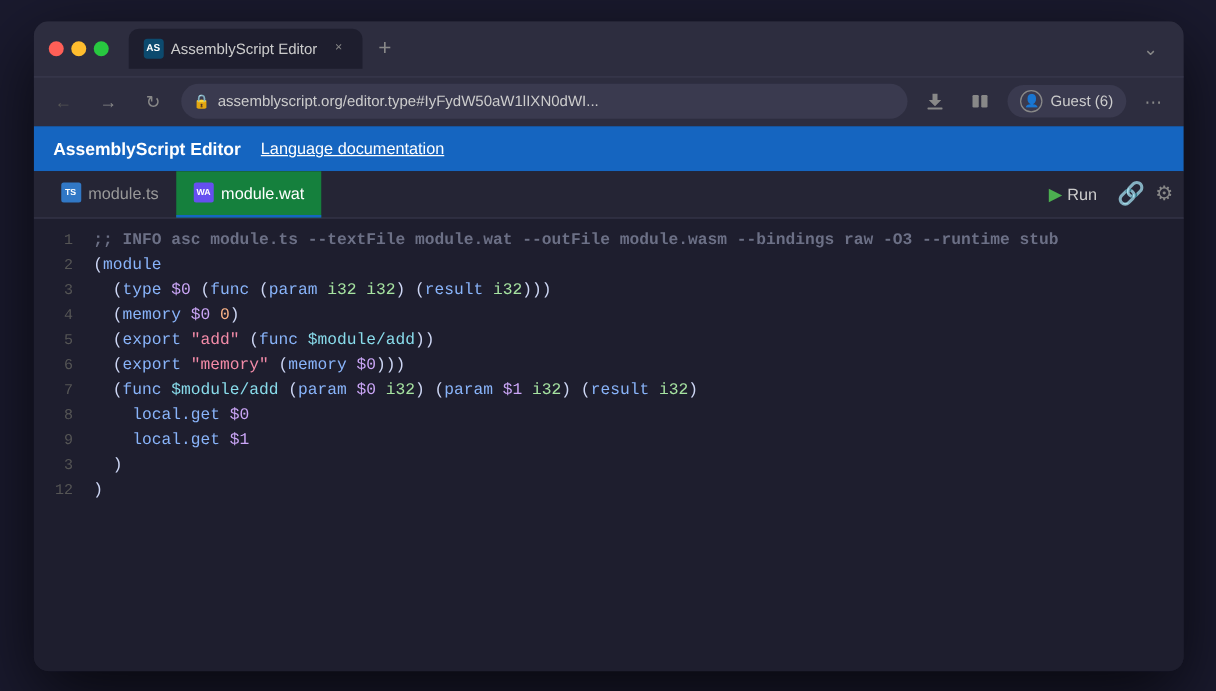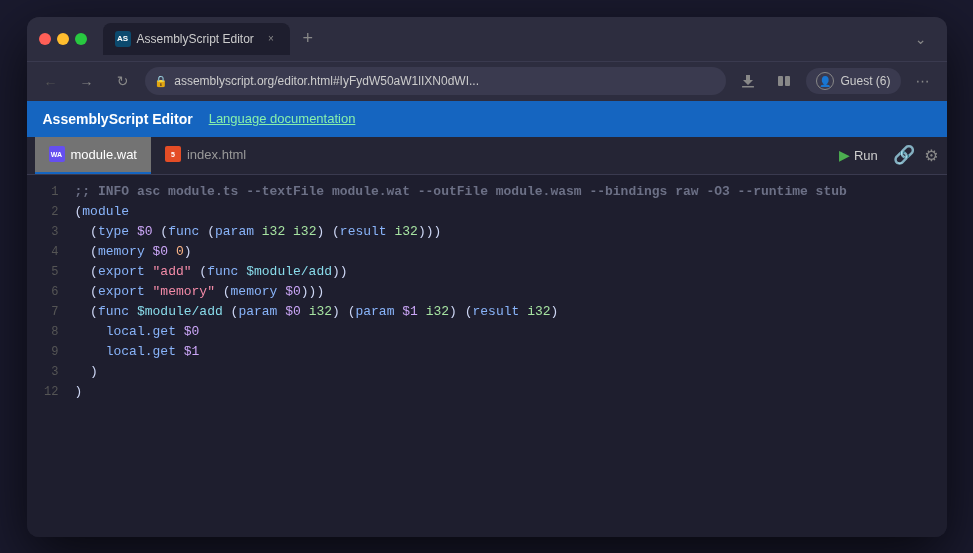--- a/index.html
+++ b/index.html
@@ -197,21 +197,21 @@
       align-items: center;
       padding: 0 16px;
       gap: 16px;
     }
     .app-title {
       color: white;
       font-size: 14px;
       font-weight: 600;
     }
     .app-link {
-      color: #86efac;
+      color: #ffffff;
       font-size: 13px;
       text-decoration: underline;
       cursor: pointer;
     }
 
     
     .file-tabs {
       background: #252535;
       height: 38px;
       display: flex;
@@ -226,21 +226,21 @@
       padding: 6px 14px;
       height: 100%;
       cursor: pointer;
       color: #999;
       font-size: 13px;
       border-bottom: 2px solid transparent;
     }
     .file-tab.active {
       color: white;
       border-bottom: 2px solid #1565c0;
-      background: #737373;
+      background: #15803d;
     }
     .file-tab-icon-ts {
       width: 16px;
       height: 16px;
       background: #3178c6;
       border-radius: 2px;
       display: flex;
       align-items: center;
       justify-content: center;
       font-size: 7px;
@@ -358,21 +358,21 @@
       <div class="tab-expand-btn">⌄</div>
     </div>
   </div>
 
   <div class="nav-bar">
     <div class="nav-btn disabled">←</div>
     <div class="nav-btn">→</div>
     <div class="nav-btn">↻</div>
     <div class="url-bar">
       <span class="url-shield">🔒</span>
-      <span class="url-text">assemblyscript.org/editor.html#IyFydW50aW1lIXN0dWI...</span>
+      <span class="url-text">assemblyscript.org/editor.type#IyFydW50aW1lIXN0dWI...</span>
     </div>
     <div class="nav-action-btn">
       <svg width="16" height="16" viewBox="0 0 16 16" fill="#888">
         <path d="M8 12L3 7h3V2h4v5h3L8 12z"></path>
         <rect x="2" y="13" width="12" height="1.5" rx="0.5"></rect>
       </svg>
     </div>
     <div class="nav-action-btn">
       <svg width="16" height="16" viewBox="0 0 16 16" fill="#888">
         <rect x="2" y="3" width="5" height="10" rx="1"></rect>
@@ -387,27 +387,27 @@
       <span>⋯</span>
     </div>
   </div>
 
   <div class="app-toolbar">
     <span class="app-title">AssemblyScript Editor</span>
     <span class="app-link">Language documentation</span>
   </div>
 
   <div class="file-tabs">
+    <div class="file-tab">
+      <div class="file-tab-icon-ts">TS</div>
+      <span>module.ts</span>
+    </div>
     <div class="file-tab active">
       <div class="file-tab-icon-wa">WA</div>
       <span>module.wat</span>
-    </div>
-    <div class="file-tab">
-      <div class="file-tab-icon-html">5</div>
-      <span>index.html</span>
     </div>
     <div class="file-tabs-actions">
       <div class="run-btn">
         <span class="run-icon">▶</span>
         <span>Run</span>
       </div>
       <div class="icon-link">🔗</div>
       <div class="icon-gear">⚙</div>
     </div>
   </div>

